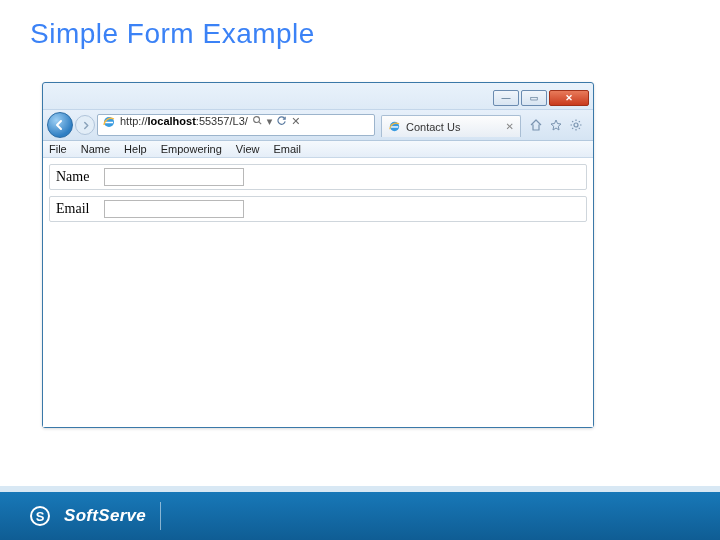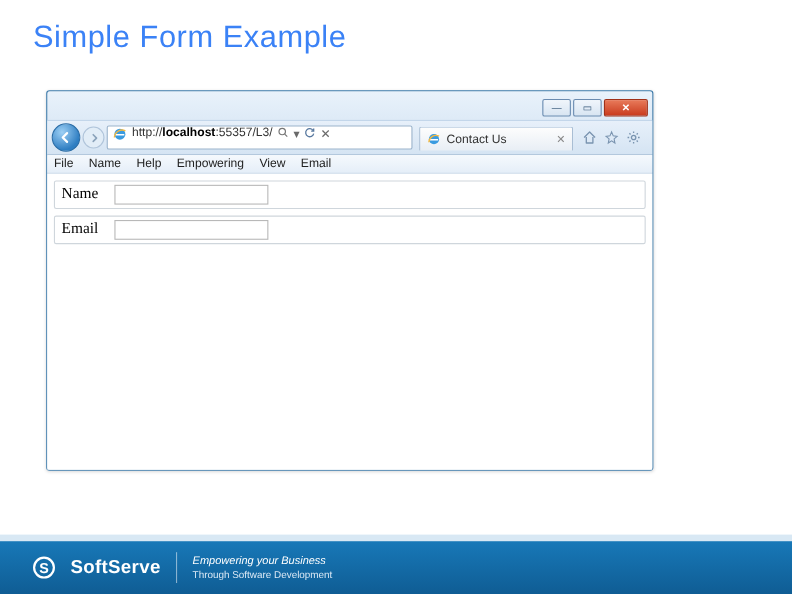--- a/index.html
+++ b/index.html
@@ -191,21 +191,21 @@
   }
   .logo-mark {
     width: 20px; height: 20px;
     border: 2px solid #fff;
     border-radius: 50%;
     position:relative;
     display:flex;align-items:center;justify-content:center;
     font-weight:bold;
     font-size:13px;
   }
-  .brand { font-size: 17px; font-weight: 600; letter-spacing:0.3px; }
+  .brand { font-size: 17px; font-weight: 600; letter-spacing:0.3px;font-style:italic; }
   .divider { width:1px; height:28px; background: rgba(255,255,255,0.5); }
   .tagline { font-size: 9px; line-height:1.2; color:#dbe9f5; }
   .tagline .l1 { font-style: italic; font-size:10px; color:#fff; }
   svg { display:block; }
 </style>
 </head>
 <body>
 
 <div class="slide-title">Simple Form Example</div>
 
@@ -316,17 +316,13 @@
       <input type="text" value="" style="">
     </div>
   </div>
 </div>
 
 <div class="footer-top-line"></div>
 <div class="footer">
   <span class="logo-mark">S</span>
   <span class="brand">SoftServe</span>
   <span class="divider"></span>
-  <span class="tagline">
-    <div class="l1">Empowering your Business</div>
-    <div>Through Software Development</div>
-  </span>
 </div>
 
 </body></html>

